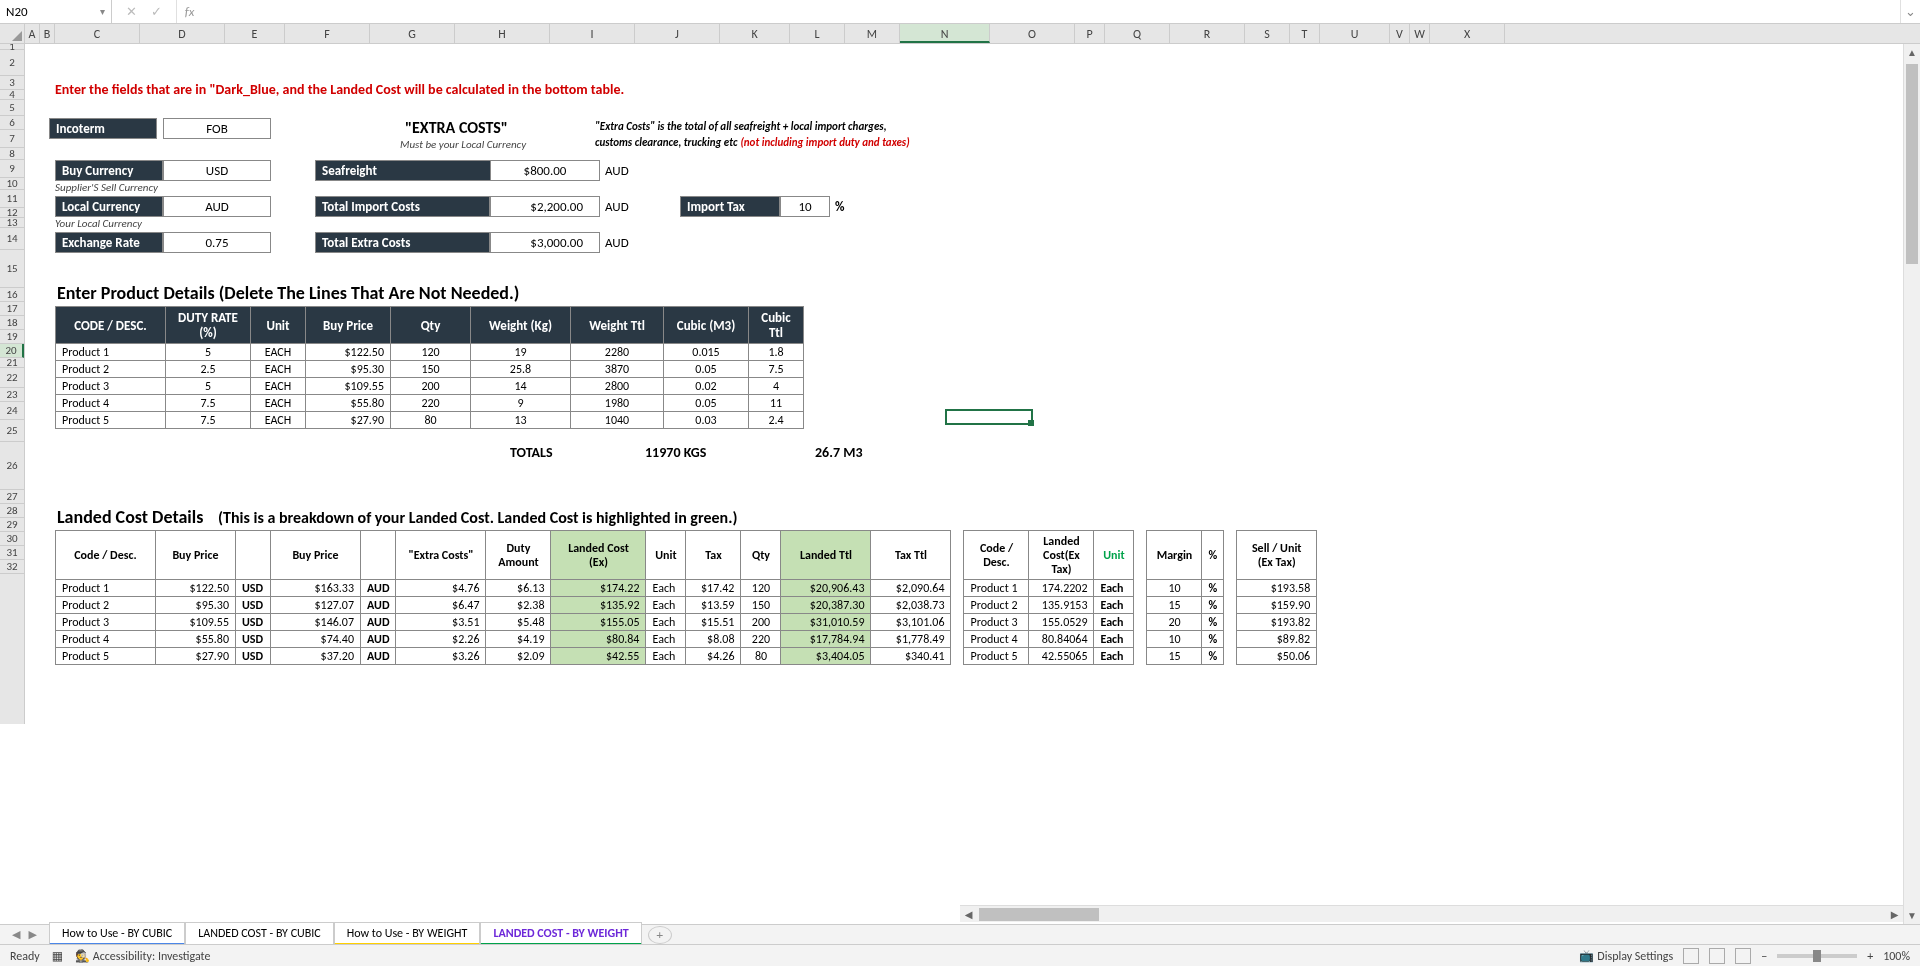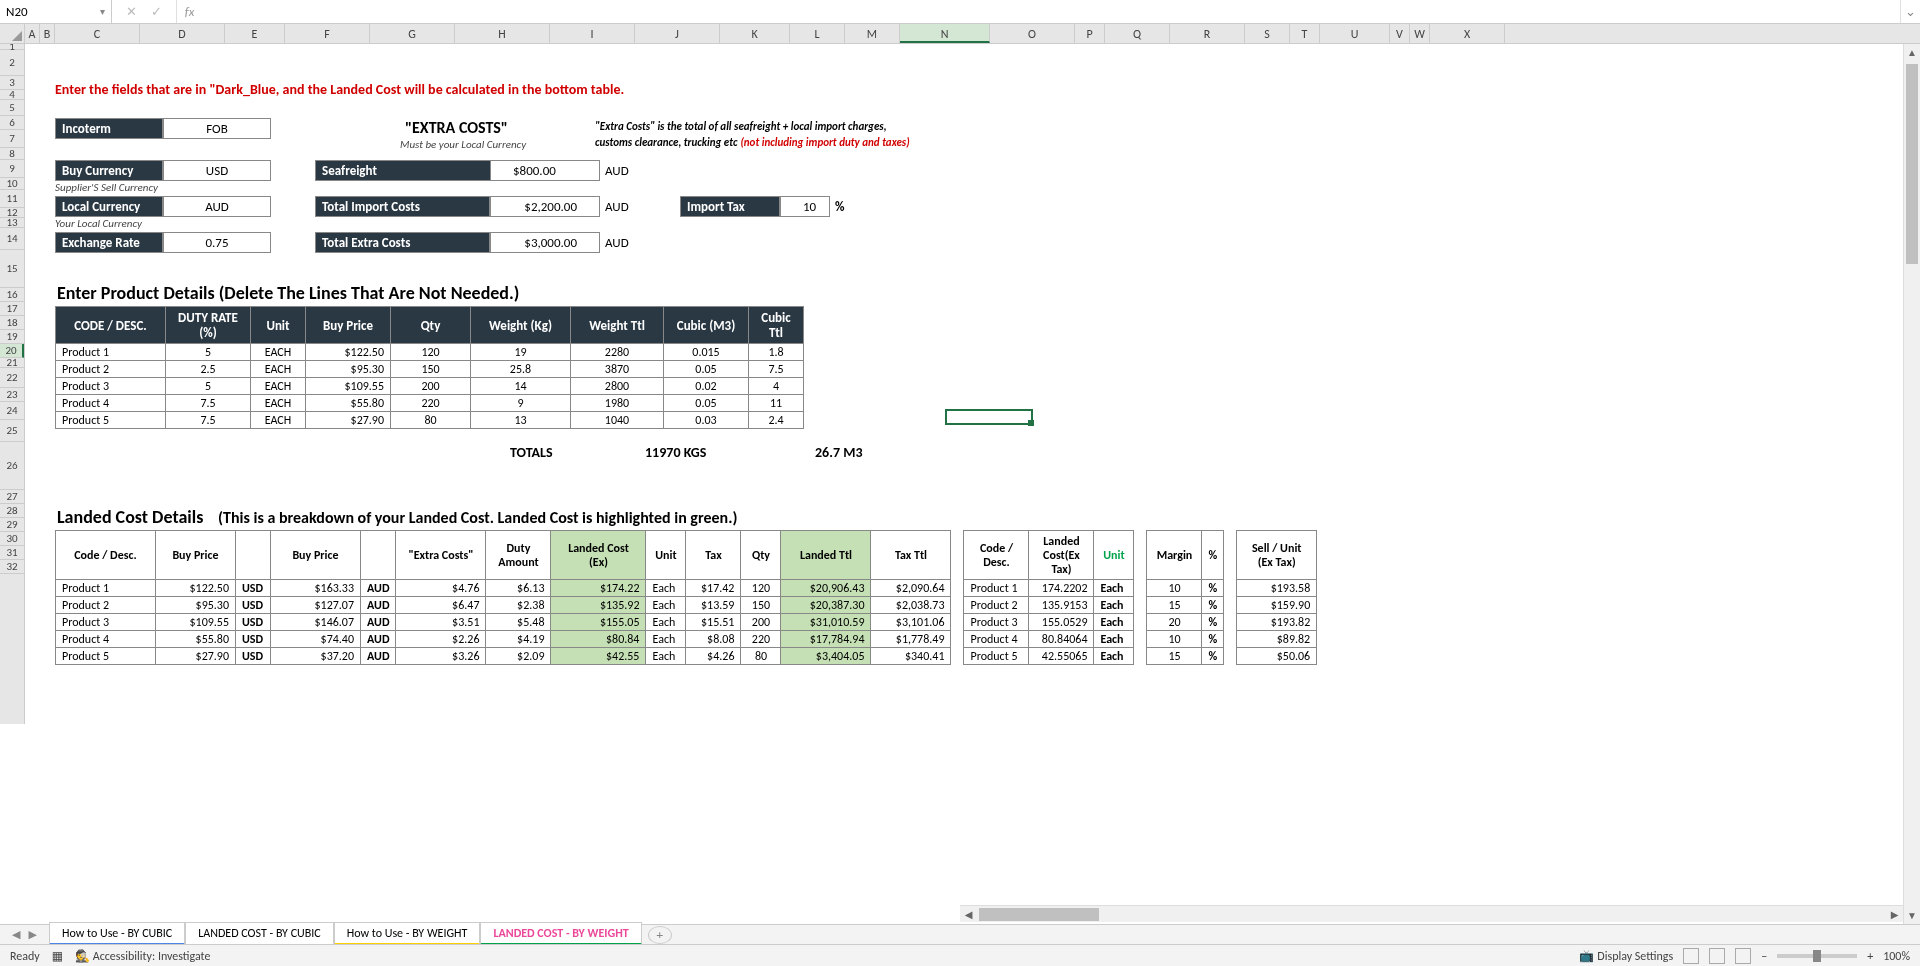--- a/index.html
+++ b/index.html
@@ -24,21 +24,21 @@
 .row-headers { width: 25px; background: #e6e6e6; border-right: 1px solid #ccc; }
 .row-h { border-bottom: 1px solid #ccc; text-align: center; color: #444; font-size: 11px; display: flex; align-items: center; justify-content: center; }
 .row-h.sel { background: #d4e6d4; border-right: 2px solid #217346; }
 
 .sheet-content { flex: 1; position: relative; background: #fff; overflow: hidden; }
 
 .title-band { position: absolute; left: 30px; right: 10px; top: 8px; height: 26px; background: #2a3844; color: #fff; font-weight: bold; font-size: 17px; text-align: center; line-height: 26px; }
 .instr { position: absolute; left: 30px; top: 37px; color: #d10000; font-weight: bold; font-size: 14px; }
 
 .dark-box { background: #2a3844; color: #fff; border: 1px solid #888; padding: 2px 6px; font-weight: bold; }
-.val-box { background: #fff; border: 1px solid #888; padding: 2px 22px; text-align: center; }
+.val-box { background: #fff; border: 1px solid #888; padding: 2px 16px; text-align: center; }
 .lbl-small { font-style: italic; font-size: 11px; color: #444; }
 
 .abs { position: absolute; }
 
 .extra-title { font-weight: bold; font-size: 16px; }
 .extra-note { font-style: italic; font-weight: bold; font-size: 11px; }
 .extra-note-red { color: #d10000; font-style: italic; font-weight: bold; font-size: 11px; }
 
 .section-h { font-weight: bold; font-size: 18px; }
 
@@ -66,21 +66,21 @@
 .v-thumb { position: absolute; left: 2px; right: 2px; top: 20px; height: 200px; background: #c0c0c0; }
 
 .h-scroll { position: absolute; left: 50%; right: 17px; bottom: 22px; height: 17px; background: #f0f0f0; border-top: 1px solid #ddd; display: flex; align-items: center; }
 .h-scroll .arr { width: 17px; text-align: center; color: #666; font-size: 10px; }
 .h-thumb { flex: 0 0 120px; height: 13px; background: #c0c0c0; margin: 0 2px; }
 .h-scroll .spacer { flex: 1; }
 
 .tabs-bar { position: absolute; left: 0; right: 0; bottom: 22px; height: 20px; display: flex; align-items: center; background: #f3f3f3; border-top: 1px solid #ccc; }
 .tab-nav { display: flex; gap: 8px; padding: 0 12px; color: #888; font-size: 11px; }
 .tab { padding: 3px 12px; border: 1px solid #ccc; border-bottom: none; background: #fff; font-size: 12px; margin-top: -1px; position: relative; }
-.tab.active { border-bottom: 2px solid #fff; font-weight: bold; color: #ec4899; }
+.tab.active { border-bottom: 2px solid #fff; font-weight: bold; color: #6d28d9; }
 .tab.blue { border-bottom: 3px solid #4a86e8; }
 .tab.yellow { border-bottom: 3px solid #ffd000; }
 .tab.green { border-bottom: 3px solid #00a24a; }
 .tab-add { width: 24px; text-align: center; color: #888; margin-left: 6px; border: 1px solid #ccc; border-radius: 50%; height: 18px; line-height: 16px; }
 
 .status-bar { position: absolute; left: 0; right: 0; bottom: 0; height: 22px; background: #f3f3f3; border-top: 1px solid #ccc; display: flex; align-items: center; font-size: 12px; color: #444; }
 .status-bar .sb-l { padding: 0 10px; display: flex; gap: 12px; align-items: center; }
 .status-bar .sb-r { margin-left: auto; display: flex; gap: 10px; align-items: center; padding-right: 10px; }
 .sb-icon { width: 16px; height: 16px; border: 1px solid #aaa; display: inline-block; }
 .zoom-slider { width: 80px; height: 4px; background: #ccc; position: relative; }
@@ -167,39 +167,39 @@
         <div class="row-h" style="height: 14px;">28</div>
         <div class="row-h" style="height: 14px;">29</div>
         <div class="row-h" style="height: 14px;">30</div>
         <div class="row-h" style="height: 14px;">31</div>
         <div class="row-h" style="height: 14px;">32</div>
       </div>
     <div class="sheet-content">
 
       <div class="instr">Enter the fields that are in "Dark_Blue, and the Landed Cost will be calculated in the bottom table.</div>
 
-      <div class="abs dark-box" style="left:30px;top:74px;width:108px">Incoterm</div>
+      <div class="abs dark-box" style="left:24px;top:74px;width:108px">Incoterm</div>
       <div class="abs val-box" style="left:138px;top:74px;width:108px">FOB</div>
 
       <div class="abs dark-box" style="left:30px;top:116px;width:108px">Buy Currency</div>
       <div class="abs val-box" style="left:138px;top:116px;width:108px">USD</div>
       <div class="abs lbl-small" style="left:30px;top:137px">Supplier'S Sell Currency</div>
 
       <div class="abs dark-box" style="left:30px;top:152px;width:108px">Local Currency</div>
       <div class="abs val-box" style="left:138px;top:152px;width:108px">AUD</div>
       <div class="abs lbl-small" style="left:30px;top:173px">Your Local Currency</div>
 
       <div class="abs dark-box" style="left:30px;top:188px;width:108px">Exchange Rate</div>
       <div class="abs val-box" style="left:138px;top:188px;width:108px">0.75</div>
 
       <div class="abs extra-title" style="left:380px;top:74px">"EXTRA COSTS"</div>
       <div class="abs lbl-small" style="left:375px;top:94px">Must be your Local Currency</div>
 
       <div class="abs dark-box" style="left:290px;top:116px;width:200px">Seafreight</div>
-      <div class="abs val-box" style="left:465px;top:116px;width:110px;text-align:left">$800.00</div>
+      <div class="abs val-box" style="left:465px;top:116px;width:110px;text-align:center">$800.00</div>
       <div class="abs" style="left:580px;top:119px">AUD</div>
 
       <div class="abs dark-box" style="left:290px;top:152px;width:175px">Total Import Costs</div>
       <div class="abs val-box" style="left:465px;top:152px;width:110px;text-align:right">$2,200.00</div>
       <div class="abs" style="left:580px;top:155px">AUD</div>
 
       <div class="abs dark-box" style="left:290px;top:188px;width:175px">Total Extra Costs</div>
       <div class="abs val-box" style="left:465px;top:188px;width:110px;text-align:right">$3,000.00</div>
       <div class="abs" style="left:580px;top:191px">AUD</div>
 

